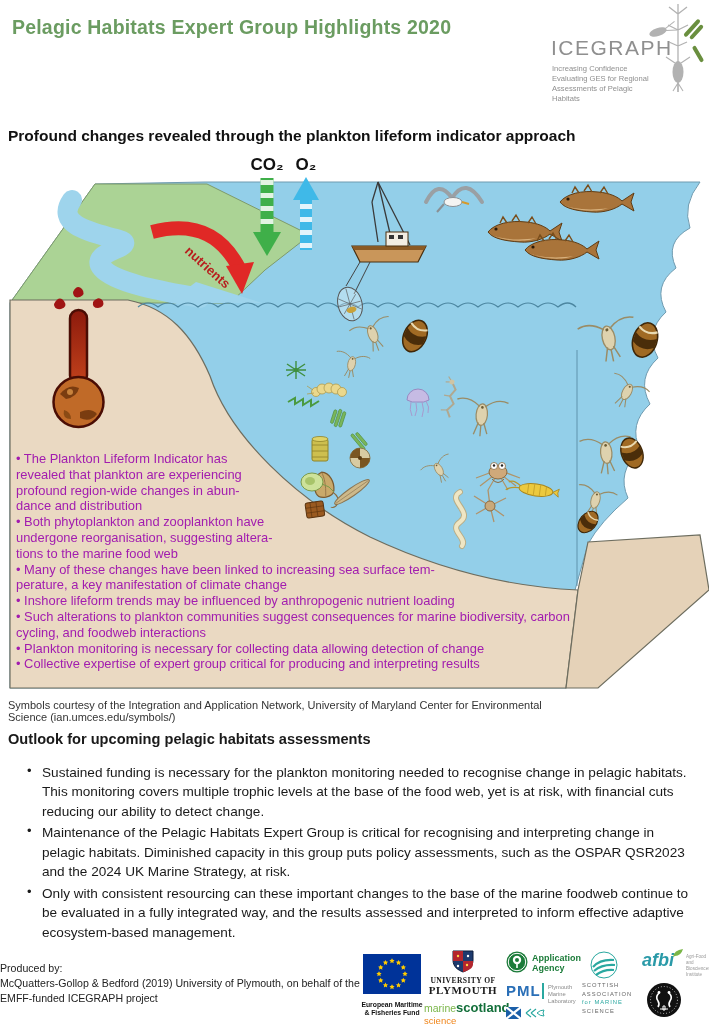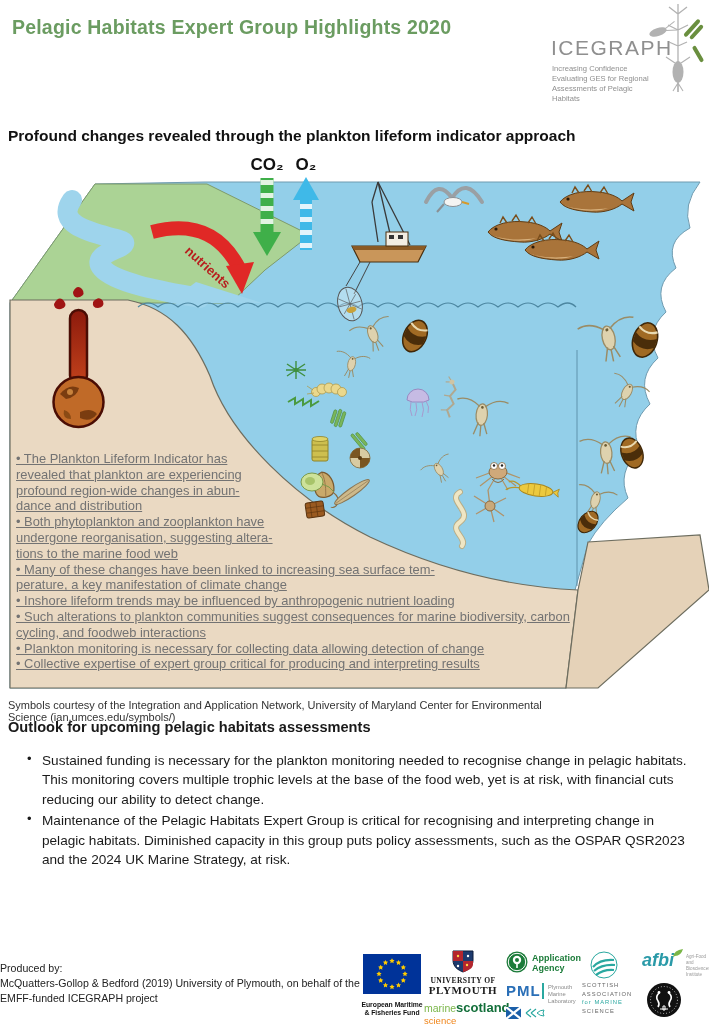--- a/index.html
+++ b/index.html
@@ -4,24 +4,24 @@
 <style>
   html,body{margin:0;padding:0;background:#e9e9e9;}
   .page{position:relative;width:709px;height:1024px;background:#ffffff;overflow:hidden;
         font-family:"Liberation Sans",sans-serif;color:#1a1a1a;}
   .abs{position:absolute;}
   .preline{white-space:pre-line;}
   .poster-title{left:12px;top:16px;font-size:19.5px;font-weight:700;color:#6b9c61;letter-spacing:.2px;}
   .icegraph-name{left:551px;top:36px;font-size:21px;color:#8f8f8f;letter-spacing:1.5px;font-weight:400;}
   .icegraph-tagline{left:552px;top:64px;font-size:7.6px;line-height:1.3;color:#8f8f8f;width:110px;}
   .section-heading{left:8px;top:127px;font-size:15.5px;font-weight:700;color:#111;}
-  .findings-text{left:16px;top:451px;width:640px;font-size:12.9px;line-height:15.8px;color:#737373;text-decoration:underline;}
+  .findings-text{left:16px;top:451px;width:640px;font-size:12.9px;line-height:15.8px;color:#a21caf;}
   .symbols-caption{left:8px;top:699px;font-size:11px;color:#333;width:560px;}
   .outlook{left:8px;top:719px;width:697px;}
-  .outlook-heading{font-size:14.6px;font-weight:700;margin:0 0 5px 0;}
+  .outlook-heading{font-size:14.6px;font-weight:700;margin:12px 0 5px 0;}
   .outlook-list{list-style:none;margin:16px;padding:0;font-size:13.6px;line-height:1.43;}
   .outlook-list div{position:relative;padding-left:18px;margin-bottom:2px;}
   .outlook-list div::before{content:"\2022";position:absolute;left:3px;top:-1px;font-size:13px;}
   .produced-by{left:0;top:961px;font-size:10.6px;line-height:1.4;color:#222;}
   .logos{left:358px;top:948px;width:351px;height:76px;}
   .logo-caption-eu{position:absolute;left:0px;top:47px;width:68px;text-align:center;
      font-size:6.8px;font-weight:700;line-height:1.25;color:#111;}
   .uop-l1{position:absolute;left:0;top:26px;width:78px;text-align:center;font-family:"Liberation Serif",serif;font-weight:700;font-size:7.6px;letter-spacing:.4px;}
   .uop-l2{position:absolute;left:0;top:34px;width:78px;text-align:center;font-family:"Liberation Serif",serif;font-weight:700;font-size:11px;letter-spacing:.6px;}
   .ms-part1{color:#7ab648;font-size:10.5px;}
@@ -283,20 +283,21 @@
 • Plankton monitoring is necessary for collecting data allowing detection of change
 • Collective expertise of expert group critical for producing and interpreting results</div>
 
   <div class="abs symbols-caption">Symbols courtesy of the Integration and Application Network, University of Maryland Center for Environmental Science (ian.umces.edu/symbols/)</div>
 
   <div class="abs outlook">
     <div class="outlook-heading">Outlook for upcoming pelagic habitats assessments</div>
     <div class="outlook-list">
         <div>Sustained funding is necessary for the plankton monitoring needed to recognise change in pelagic habitats. This monitoring covers multiple trophic levels at the base of the food web, yet is at risk, with financial cuts reducing our ability to detect change.</div>
         <div>Maintenance of the Pelagic Habitats Expert Group is critical for recognising and interpreting change in pelagic habitats. Diminished capacity in this group puts policy assessments, such as the OSPAR QSR2023 and the 2024 UK Marine Strategy, at risk.</div>
+        <div>Only with consistent resourcing can these important changes to the base of the marine foodweb continue to be evaluated in a fully integrated way, and the results assessed and interpreted to inform effective adaptive ecosystem-based management.</div>
       </div>
   </div>
 
   <div class="abs produced-by preline">Produced by:
 McQuatters-Gollop &amp; Bedford (2019) University of Plymouth, on behalf of the
 EMFF-funded ICEGRAPH project</div>
 
   <div class="abs logos">
 
     <div class="abs" style="left:0;top:6px;width:68px">

